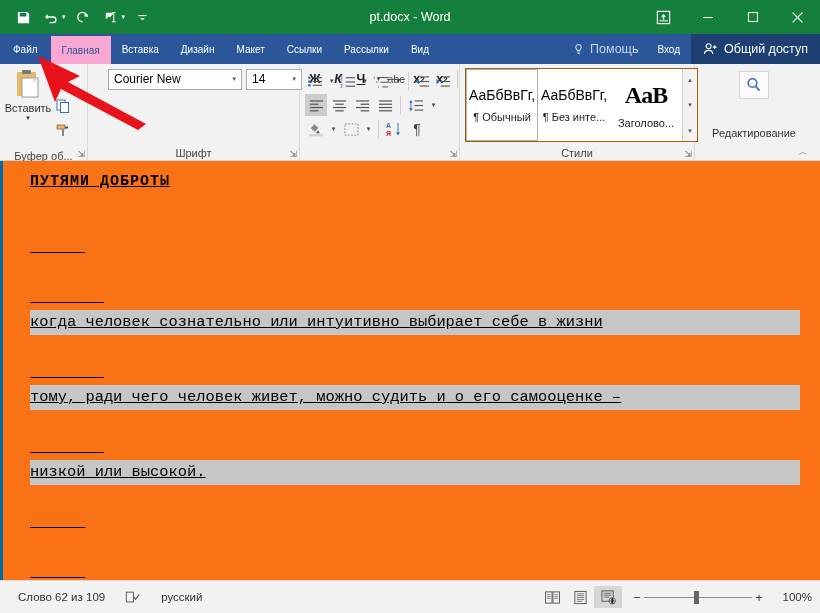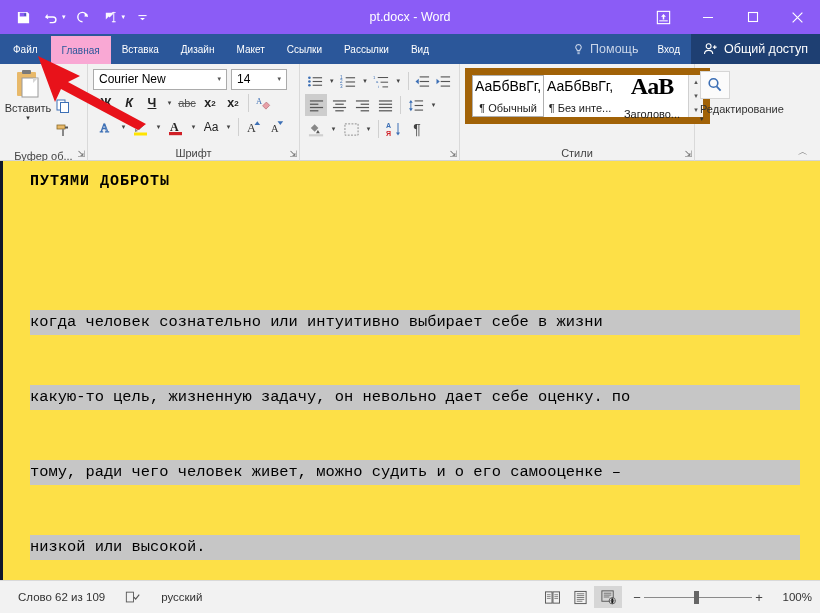--- a/index.html
+++ b/index.html
@@ -6,21 +6,21 @@
   body {
     width: 820px; height: 613px;
     font-family: "Liberation Sans", sans-serif;
     background: #ffffff;
     overflow: hidden;
     position: relative;
   }
 
   
   .titlebar {
-    height: 34px; background: #8b5cf6;
+    height: 34px; background: #15803d;
     display: flex; align-items: center; position: relative;
   }
   .qat { display: flex; align-items: center; padding-left: 10px; gap: 2px; }
   .qat-btn {
     width: 26px; height: 24px; display: flex; align-items: center;
     justify-content: center; color: #ffffff; font-size: 14px;
   }
   .qat-caret { color:#fff; font-size: 7px; margin-left:-4px; margin-right:2px; }
   .title-text {
     position: absolute; left: 0; right: 0; text-align: center;
@@ -107,57 +107,59 @@
   .para-grp { width: 160px; }
   .para-row { display: flex; align-items: center; height: 24px; gap: 1px; }
   .align-btn {
     width: 22px; height: 22px; display:flex; align-items:center; justify-content:center;
   }
   .align-btn.on { background: #cdcdcd; }
 
   
   .styles-grp { width: 235px; }
   .style-gallery {
-    display: flex; border: 7px solid #a16207; background: #fff; height: 56px;
+    display: flex; border: 1px solid #a16207; background: #fff; height: 74px;
     margin-top: 1px;
   }
   .style-item {
     width: 72px; display: flex; flex-direction: column; align-items: center;
     justify-content: center; background: #fff; border: 1px solid transparent;
   }
   .style-item.sel { border: 1px solid #b0b0b0; background:#fff; }
   .style-preview { font-size: 14px; color: #000; font-family: "Liberation Sans", sans-serif; }
   .style-preview.big { font-size: 24px; font-family: "Liberation Serif", serif; font-weight: bold; letter-spacing:-1px;}
   .style-name { font-size: 11px; color: #222; margin-top: 8px; white-space: nowrap; }
   .style-scroll {
     width: 15px; display: flex; flex-direction: column; justify-content: space-between;
     background: #f2f2f2; border-left: 1px solid #d0d0d0;
   }
   .style-scroll div { height: 21px; display:flex; align-items:center; justify-content:center; font-size:7px; color:#555;}
 
   
   .edit-grp { width: 118px; border-right: none; }
   .edit-big {
-    display: flex; flex-direction: column; width: 100%;
+    display: flex; flex-direction: column; align-items: center; width: 100%;
     padding-top: 4px;
+    gap: 24px;
   }
   .edit-icon-box {
     width: 30px; height: 28px; border: 1px solid #d6d6d6; background: #fbfbfb;
     display:flex; align-items:center; justify-content:center;
   }
   .edit-label { font-size: 11px; color: #333; margin-top: 4px; }
   .collapse-ribbon {
     position: absolute; right: 5px; bottom: 2px; font-size: 10px; color: #555;
   }
 
   
   .doc-area {
     position: absolute; top: 161px; left: 0; right: 0; bottom: 33px;
-    background: #fde047; overflow: hidden;
-    border-left: 3px solid #0f172a;
+    background: #f97316; overflow: hidden;
+    border-left: 3px solid #0369a1;
+    text-decoration: underline;
   }
   .doc-page { padding: 12px 20px 0 27px; }
   .doc-heading {
     font-family: "Liberation Mono", monospace; font-weight: bold;
     font-size: 15px; letter-spacing: 1px; color: #000; margin-bottom: 20px;
   }
   .doc-body {
     font-family: "Liberation Mono", monospace; font-size: 15.4px;
     line-height: 25px; color: #000; white-space: pre-wrap;
   }
@@ -323,21 +325,21 @@
               <path fill="#888" d="M7 7h2v7H7z"></path>
             </svg>
         </div>
       </div>
     </div>
     <div class="group-label">Буфер об...</div>
     <span class="dialog-launcher">⇲</span>
   </div>
 
   <div class="group font-grp">
-    <div style="display:flex;flex-direction:column;flex:1;">
+    <div style="display:flex;flex-direction:row;flex:1;margin-left:15px;">
       <div class="font-row">
         <div class="font-name-box">
           <span>Courier New</span>
           <span class="combo-caret">▾</span>
         </div>
         <div class="font-size-box">
           <span>14</span>
           <span class="combo-caret">▾</span>
         </div>
       </div>
@@ -573,21 +575,20 @@
   </div>
 </div>
 
 <div class="doc-area">
   <div class="doc-page">
     <div class="doc-heading">ПУТЯМИ  ДОБРОТЫ</div>
 
     <div class="doc-body">
       <div>
         <span class="doc-line sel">когда человек сознательно или интуитивно выбирает себе в жизни</span>
-        <span class="doc-line sel">какую-то цель, жизненную задачу, он невольно дает себе оценку. по</span>
         <span class="doc-line sel">тому, ради чего человек живет, можно судить и о его самооценке –</span>
         <span class="doc-line sel">низкой или высокой.</span>
       </div>
       
       
       
     </div>
   </div>
 </div>
 

